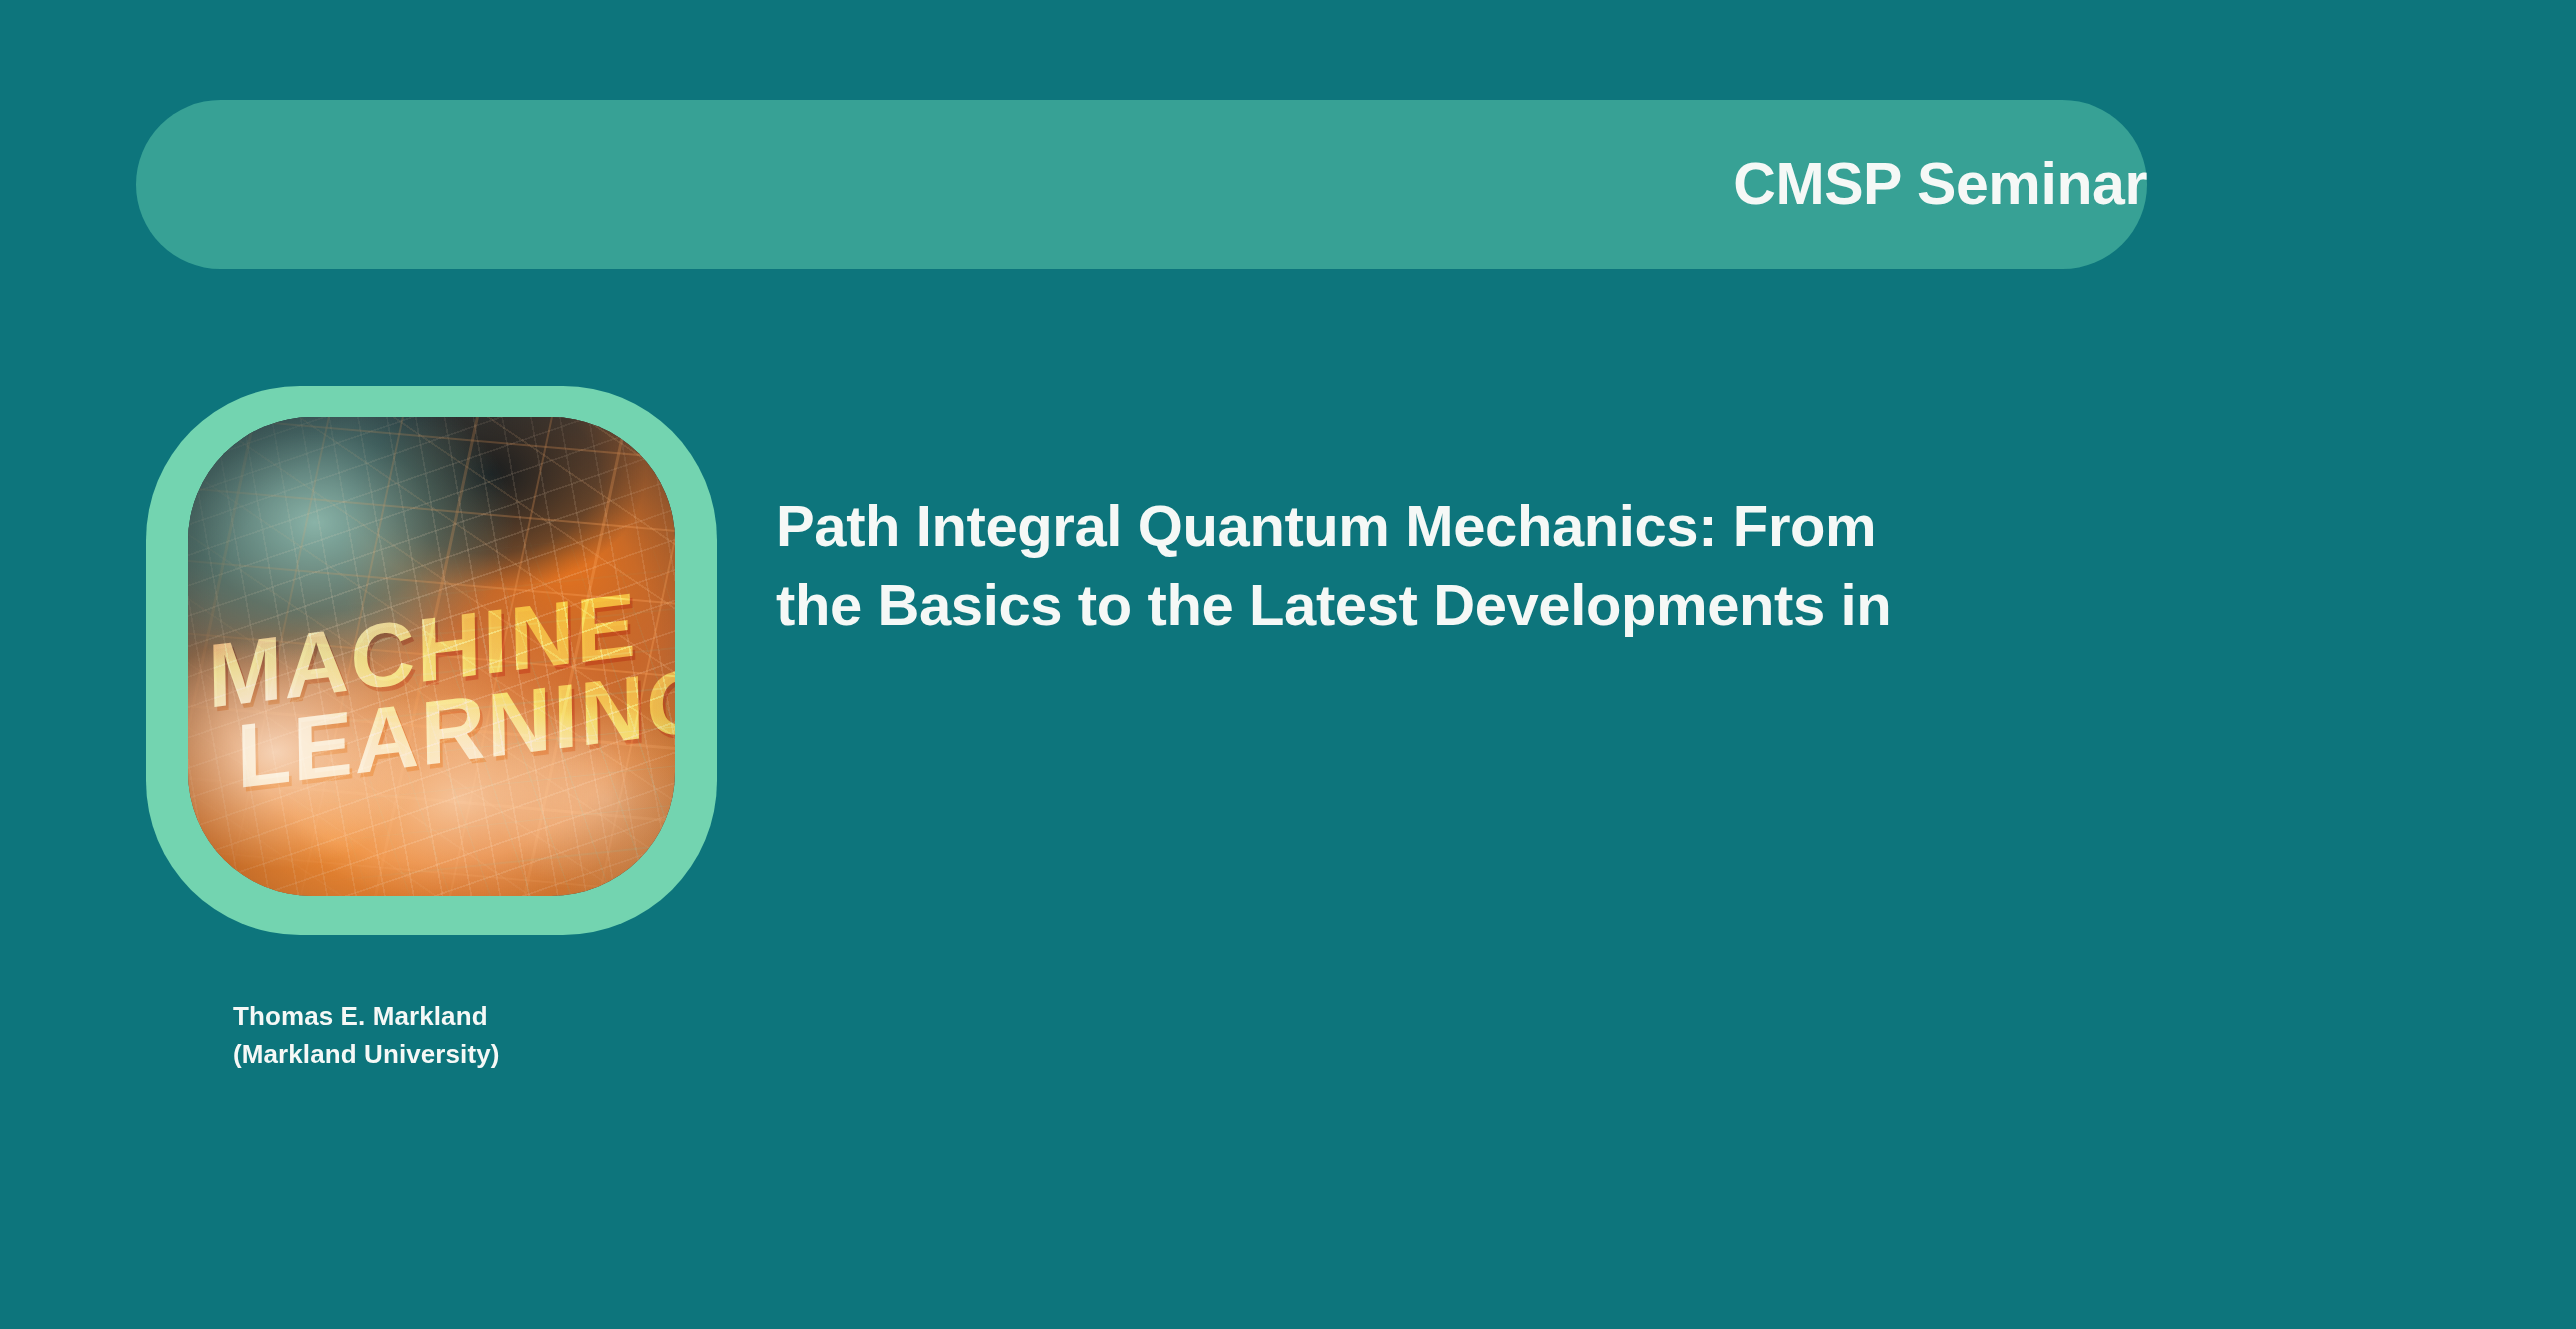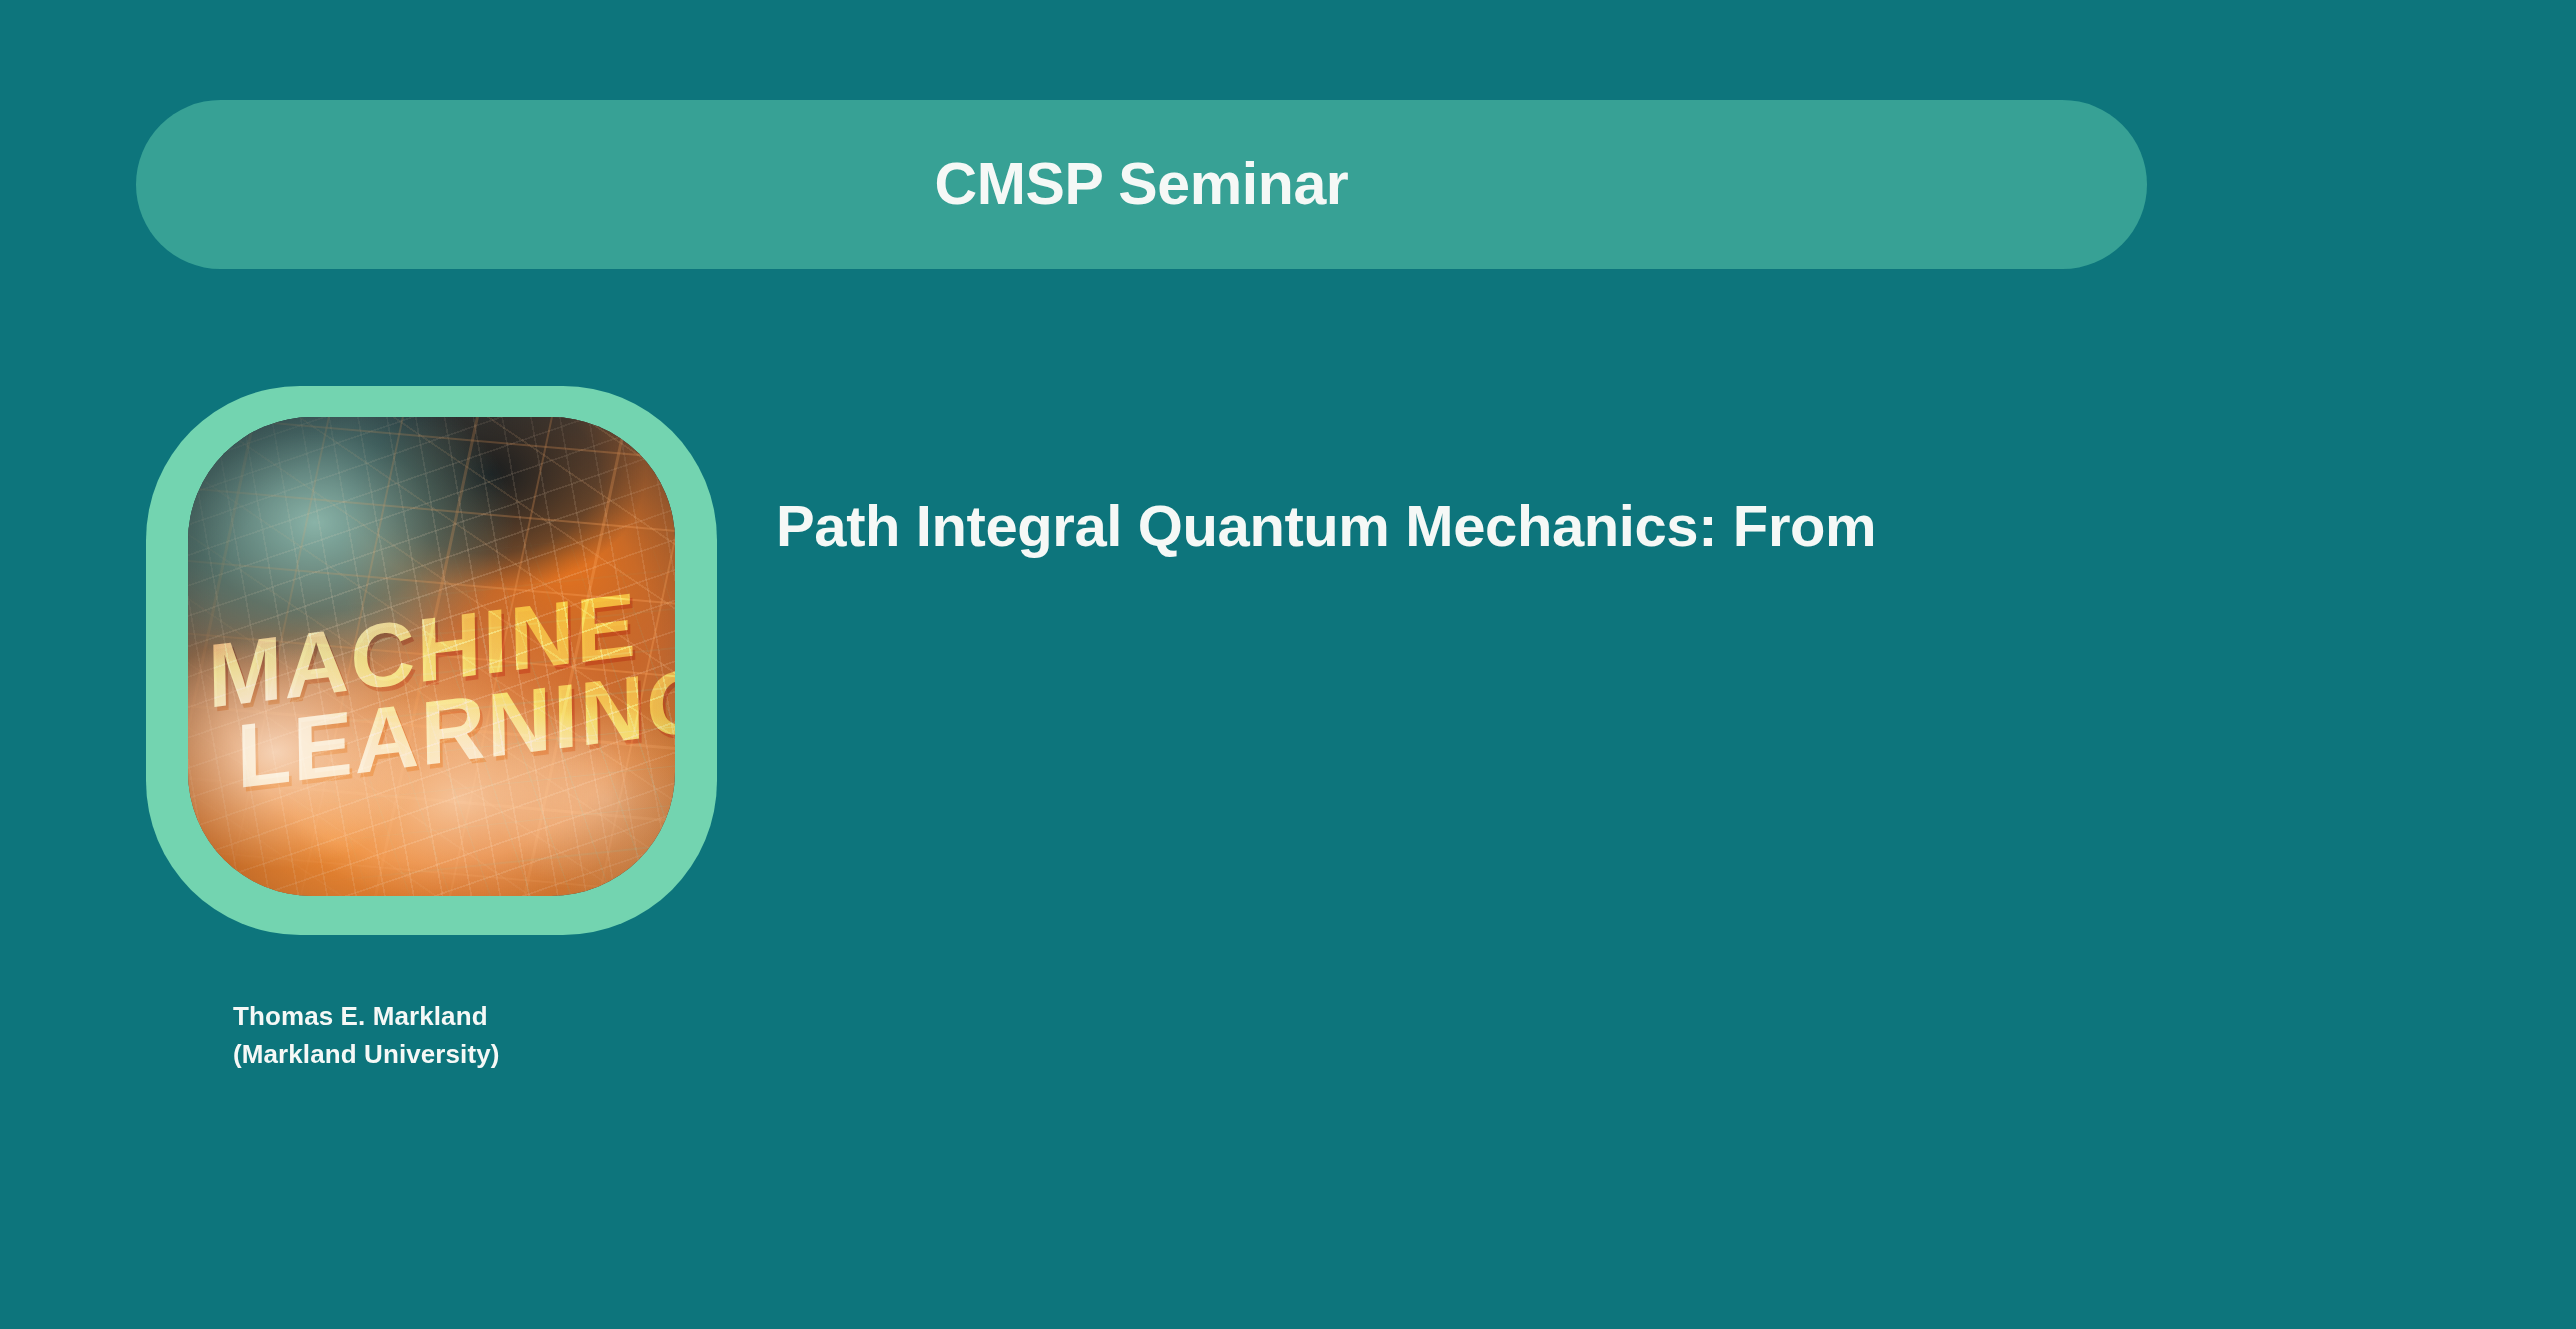--- a/index.html
+++ b/index.html
@@ -25,21 +25,21 @@
   .banner-pill {
     position: absolute;
     left: 136px;
     top: 100px;
     width: 2011px;
     height: 169px;
     background: #37a195;
     border-radius: 896px;
     display: flex;
     align-items: center;
-    justify-content: center;
+    justify-content: flex-end;
   }
   .banner-title {
     color: #f5f8f6;
     font-size: 59px;
     font-weight: 700;
     letter-spacing: -0.4px;
     line-height: 1;
     white-space: nowrap;
   }
 
@@ -187,20 +187,21 @@
       <div class="art-text">
         <span class="l1">MACHINE</span>
         <span class="l2">LEARNING</span>
       </div>
       <div class="art-vignette"></div>
     </div>
   </div>
 
   <div class="talk-title">
     <span class="tline">Path Integral Quantum Mechanics: From</span>
+    <span class="tline">the Basics to the Latest Developments in</span>
   </div>
 
   <div class="speaker">
     <span>Thomas E. Markland</span>
     <span>(Markland University)</span>
   </div>
 
 </div>
 
 

